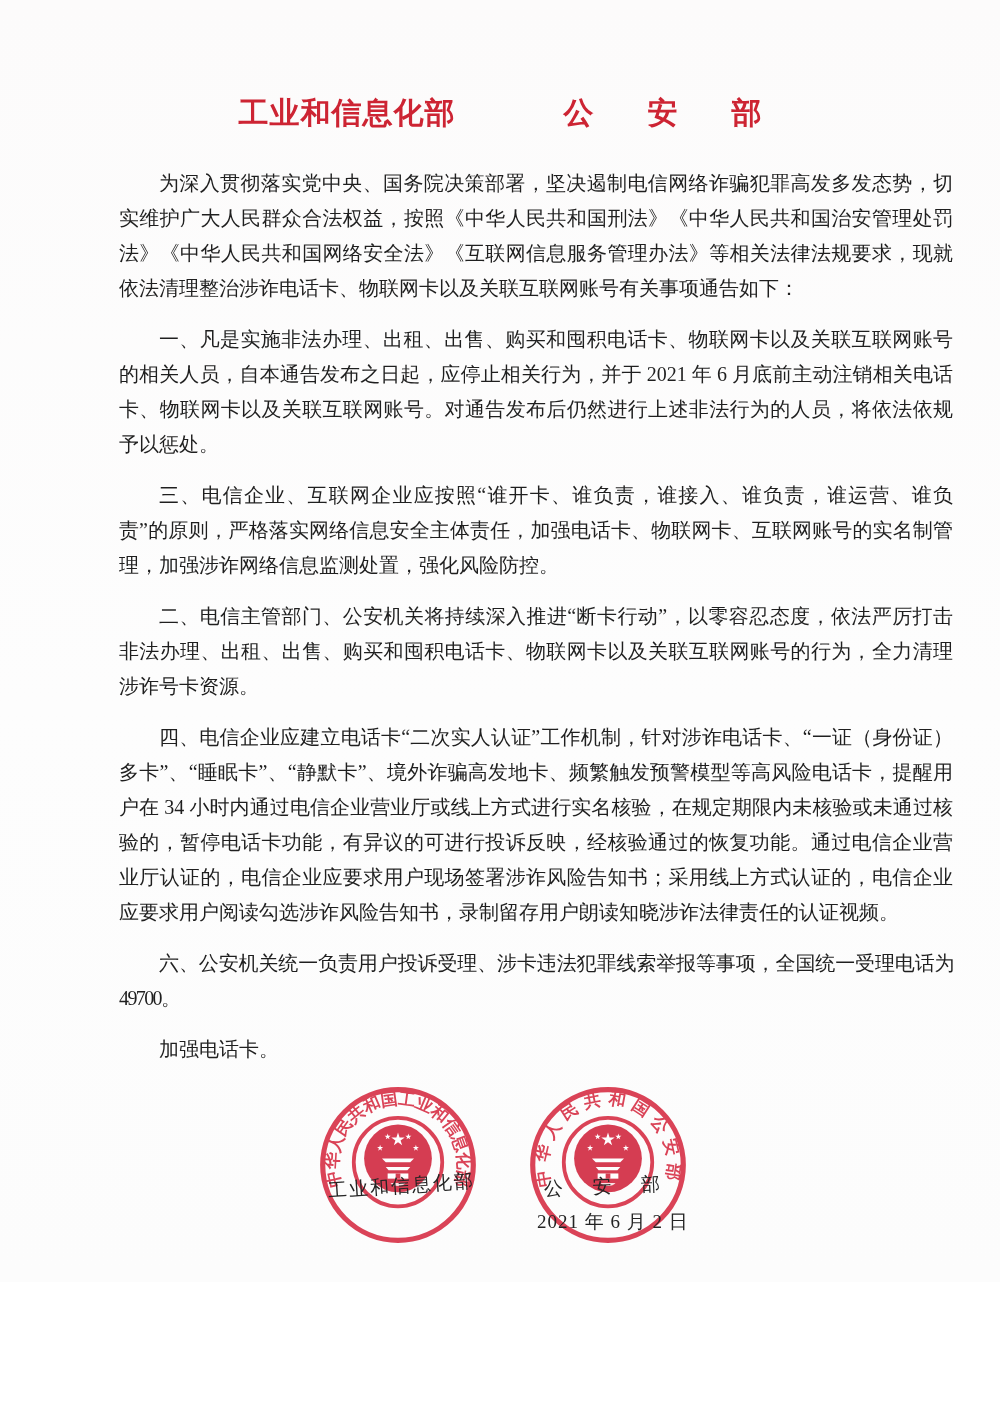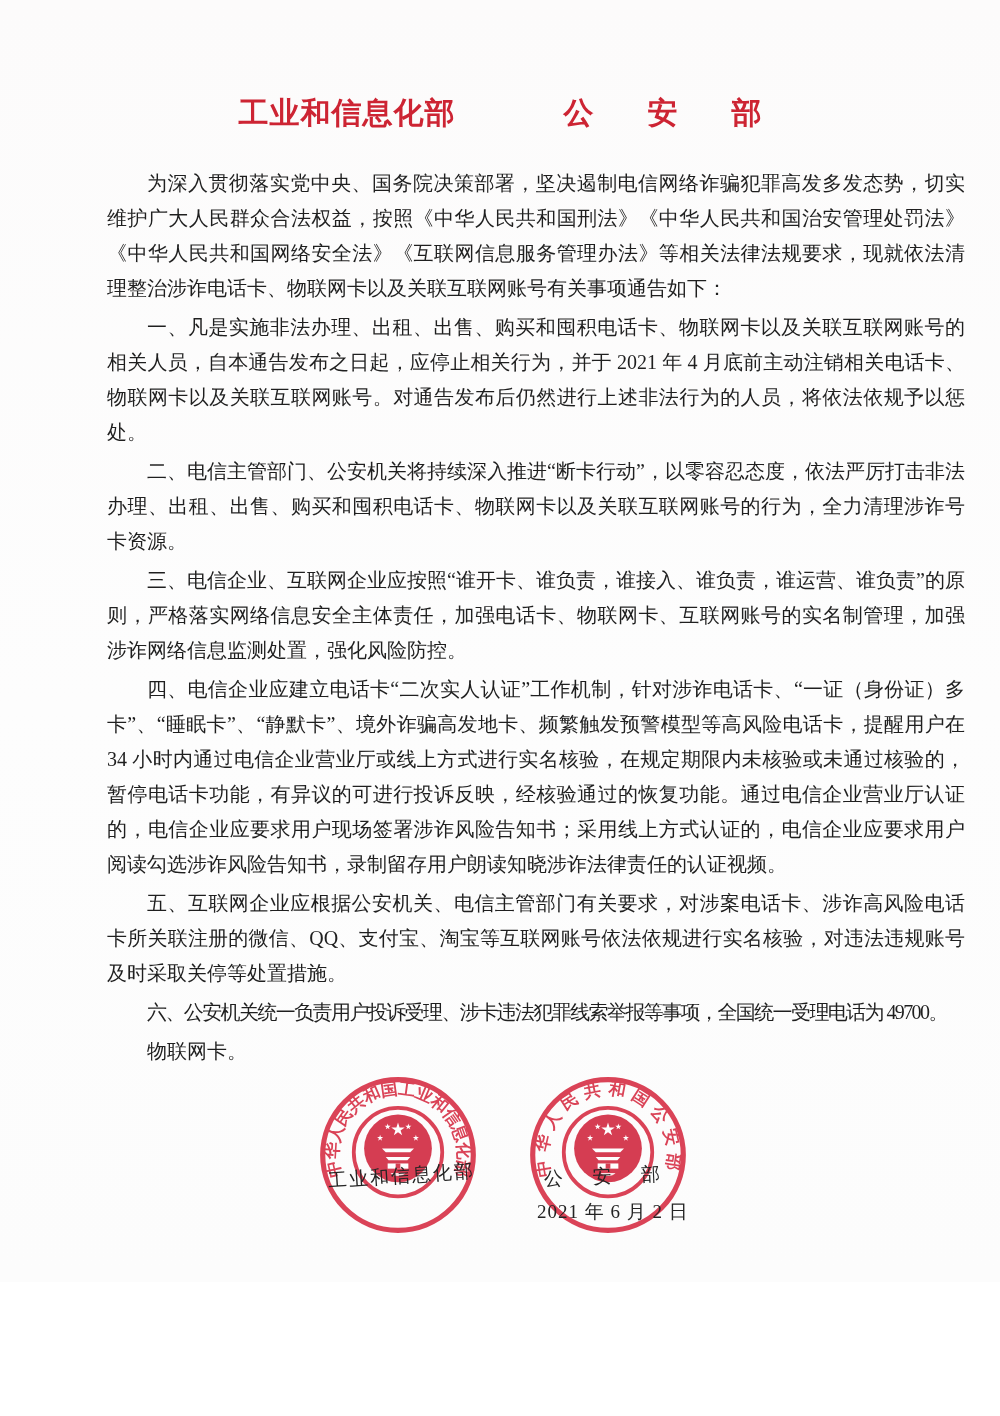--- a/index.html
+++ b/index.html
@@ -47,21 +47,21 @@
     margin-top: 34px;
     padding-left: 103px;
     width: 969px; 
     font-size: 20px;
     line-height: 35px;
     color: #1f1f1f;
     text-align: justify;
   }
   .para {
     text-indent: 2em;
-    margin: 4px;
+    margin: 16px;
   }
   .para.tight { letter-spacing: -1.6px; }
 
   
   .seal-area {
     position: relative;
     width: 100%;
     height: 240px;
     margin-top: 4px;
   }
@@ -101,27 +101,26 @@
 <div class="page">
 
   <div class="ministries">
     <span class="ministry-left">工业和信息化部</span>
     <span class="ministry-right">公安部</span>
   </div>
 
 
   <div class="doc-body">
     <p class="para">为深入贯彻落实党中央、国务院决策部署，坚决遏制电信网络诈骗犯罪高发多发态势，切实维护广大人民群众合法权益，按照《中华人民共和国刑法》《中华人民共和国治安管理处罚法》《中华人民共和国网络安全法》《互联网信息服务管理办法》等相关法律法规要求，现就依法清理整治涉诈电话卡、物联网卡以及关联互联网账号有关事项通告如下：</p>
-    <p class="para">一、凡是实施非法办理、出租、出售、购买和囤积电话卡、物联网卡以及关联互联网账号的相关人员，自本通告发布之日起，应停止相关行为，并于 2021 年 4 月底前主动注销相关电话卡、物联网卡以及关联互联网账号。对通告发布后仍然进行上述非法行为的人员，将依法依规予以惩处。</p>
+    <p class="para">一、凡是实施非法办理、出租、出售、购买和囤积电话卡、物联网卡以及关联互联网账号的相关人员，自本通告发布之日起，应停止相关行为，并于 2021 年 6 月底前主动注销相关电话卡、物联网卡以及关联互联网账号。对通告发布后仍然进行上述非法行为的人员，将依法依规予以惩处。</p>
+    <p class="para">三、电信企业、互联网企业应按照“谁开卡、谁负责，谁接入、谁负责，谁运营、谁负责”的原则，严格落实网络信息安全主体责任，加强电话卡、物联网卡、互联网账号的实名制管理，加强涉诈网络信息监测处置，强化风险防控。</p>
     <p class="para">二、电信主管部门、公安机关将持续深入推进“断卡行动”，以零容忍态度，依法严厉打击非法办理、出租、出售、购买和囤积电话卡、物联网卡以及关联互联网账号的行为，全力清理涉诈号卡资源。</p>
-    <p class="para">三、电信企业、互联网企业应按照“谁开卡、谁负责，谁接入、谁负责，谁运营、谁负责”的原则，严格落实网络信息安全主体责任，加强电话卡、物联网卡、互联网账号的实名制管理，加强涉诈网络信息监测处置，强化风险防控。</p>
     <p class="para">四、电信企业应建立电话卡“二次实人认证”工作机制，针对涉诈电话卡、“一证（身份证）多卡”、“睡眠卡”、“静默卡”、境外诈骗高发地卡、频繁触发预警模型等高风险电话卡，提醒用户在 34 小时内通过电信企业营业厅或线上方式进行实名核验，在规定期限内未核验或未通过核验的，暂停电话卡功能，有异议的可进行投诉反映，经核验通过的恢复功能。通过电信企业营业厅认证的，电信企业应要求用户现场签署涉诈风险告知书；采用线上方式认证的，电信企业应要求用户阅读勾选涉诈风险告知书，录制留存用户朗读知晓涉诈法律责任的认证视频。</p>
-    <p class="para">五、互联网企业应根据公安机关、电信主管部门有关要求，对涉案电话卡、涉诈高风险电话卡所关联注册的微信、QQ、支付宝、淘宝等互联网账号依法依规进行实名核验，对违法违规账号及时采取关停等处置措施。</p>
     <p class="para tight">六、公安机关统一负责用户投诉受理、涉卡违法犯罪线索举报等事项，全国统一受理电话为 49700。</p>
-    <p class="para">物联网卡。</p>
+    <p class="para">加强电话卡。</p>
   </div>
 
   <div class="seal-area">
 
     <svg class="seal seal-left" width="160" height="160" viewBox="0 0 170 170">
       <defs>
         <path id="arc-a" d="M 24.9 106.9 A 64 64 0 1 1 145.1 106.9" fill="none"></path>
         <path id="star-a" d="M0,-1 L0.2245,-0.309 L0.9511,-0.309 L0.3633,0.118 L0.5878,0.809 L0,0.382 L-0.5878,0.809 L-0.3633,0.118 L-0.9511,-0.309 L-0.2245,-0.309 Z"></path>
       </defs>
       <circle cx="85" cy="85" r="80" fill="none" stroke="#d8364b" stroke-width="5.5"></circle>

